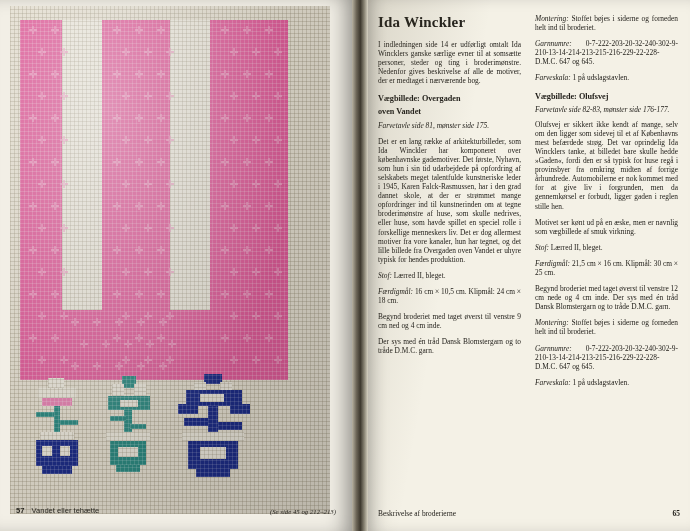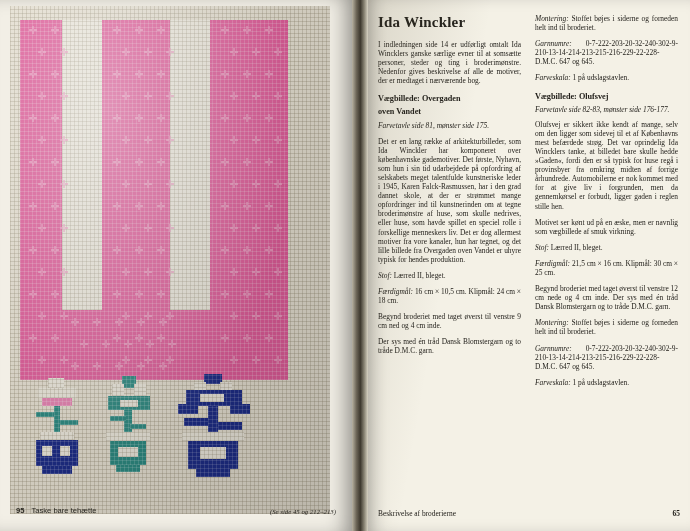--- a/index.html
+++ b/index.html
@@ -447,21 +447,21 @@
             <div class="motif-navy" style="left:26px; top:95px; width:34px; height:8px;"></div>
           </div>
 
         </div>
       </div>
 
       <div class="cloth-shade"></div>
     </div>
 
     <div class="folio-left">
-      <span class="num">95</span><span class="cap">Taske bare tehætte</span>
+      <span class="num">57</span><span class="cap">Vandet eller tehætte</span>
     </div>
     <div class="caption-right">(Se side 45 og 212–213)</div>
   </div>
 
   <div class="gutter"></div>
 
   <div class="right-page">
     <div class="cols">
 
       <div class="col">

